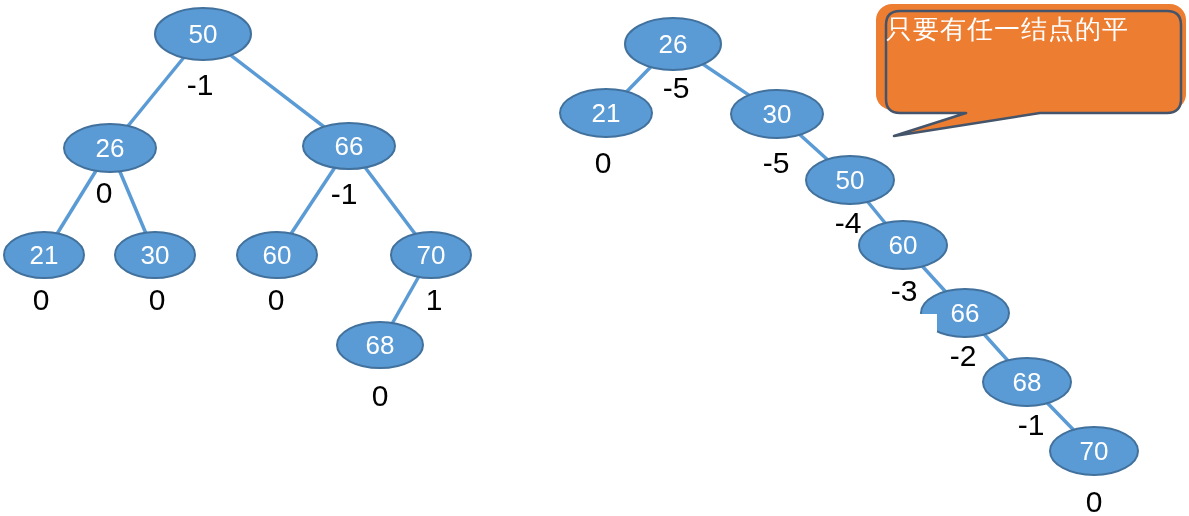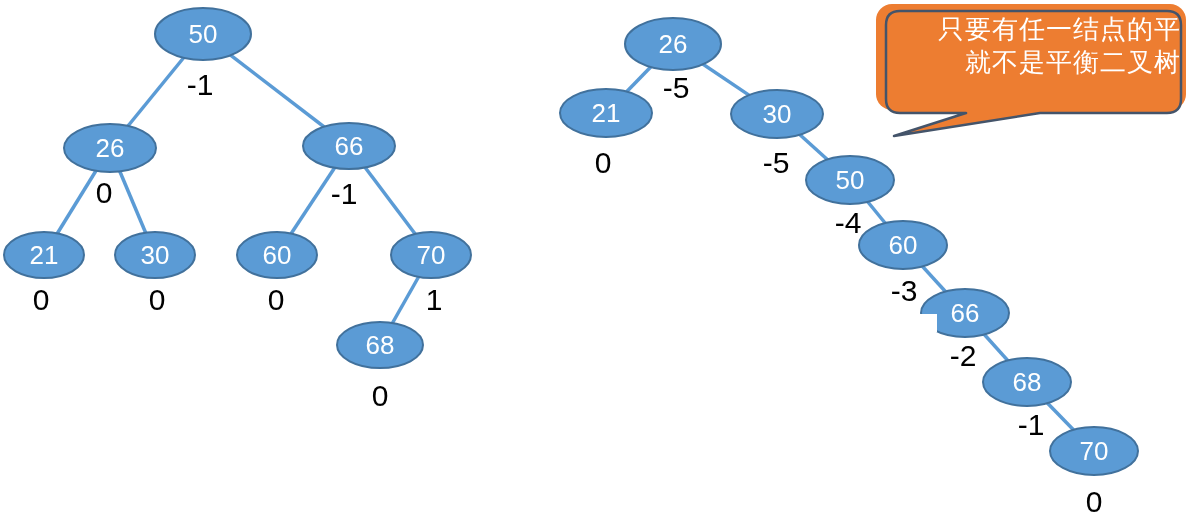--- a/index.html
+++ b/index.html
@@ -10,21 +10,21 @@
     overflow:hidden;
     font-family:"Liberation Sans","DejaVu Sans",sans-serif;
   }
   .stage > svg { position:absolute; left:0; top:0; }
   svg text { font-family:"Liberation Sans","DejaVu Sans",sans-serif; }
   .node-label { fill:#ffffff; font-size:26px; }
   .bf-label   { fill:#000000; font-size:30px; }
   .callout-text {
     position:absolute;
     left:886px; top:13px; width:295px;
-    text-align:right;
+    text-align:left;
     font-size:26px; line-height:33px;
     letter-spacing:1px;
     color:#ffffff;
   }
   .watermark {
     position:absolute;
     left:1010px; top:480px; width:175px;
     font-size:18px; letter-spacing:1px;
     color:#c6c6c6;
     text-align:left;
@@ -109,16 +109,15 @@
 
     <rect x="876" y="4" width="310" height="106" rx="16" ry="16" fill="#ED7D31"></rect>
 
     <path d="M 900 11 L 1167 11 Q 1181 11 1181 25 L 1181 99 Q 1181 113 1167 113
              L 1040 113 L 894 136 L 966 113 L 900 113 Q 886 113 886 99 L 886 25
              Q 886 11 900 11 Z" stroke-width="2.5" stroke-linejoin="round" fill="#ED7D31" stroke="#44546A"></path>
   </svg>
 
   <div class="callout-text">
     <div>只要有任一结点的平</div>
-    <div>就不是平衡二叉树</div>
   </div>
 
 </div>
 
 </body></html>

